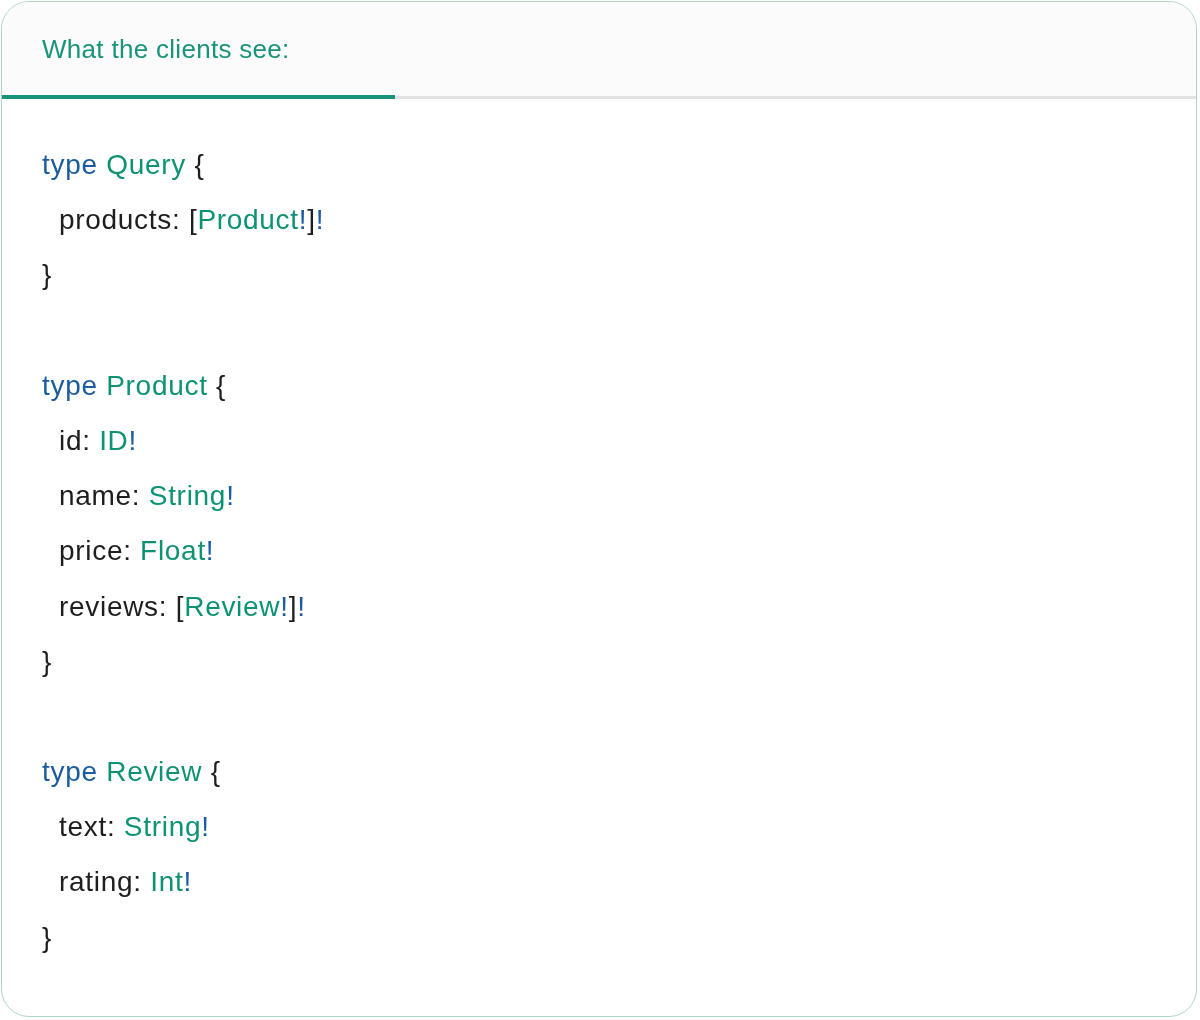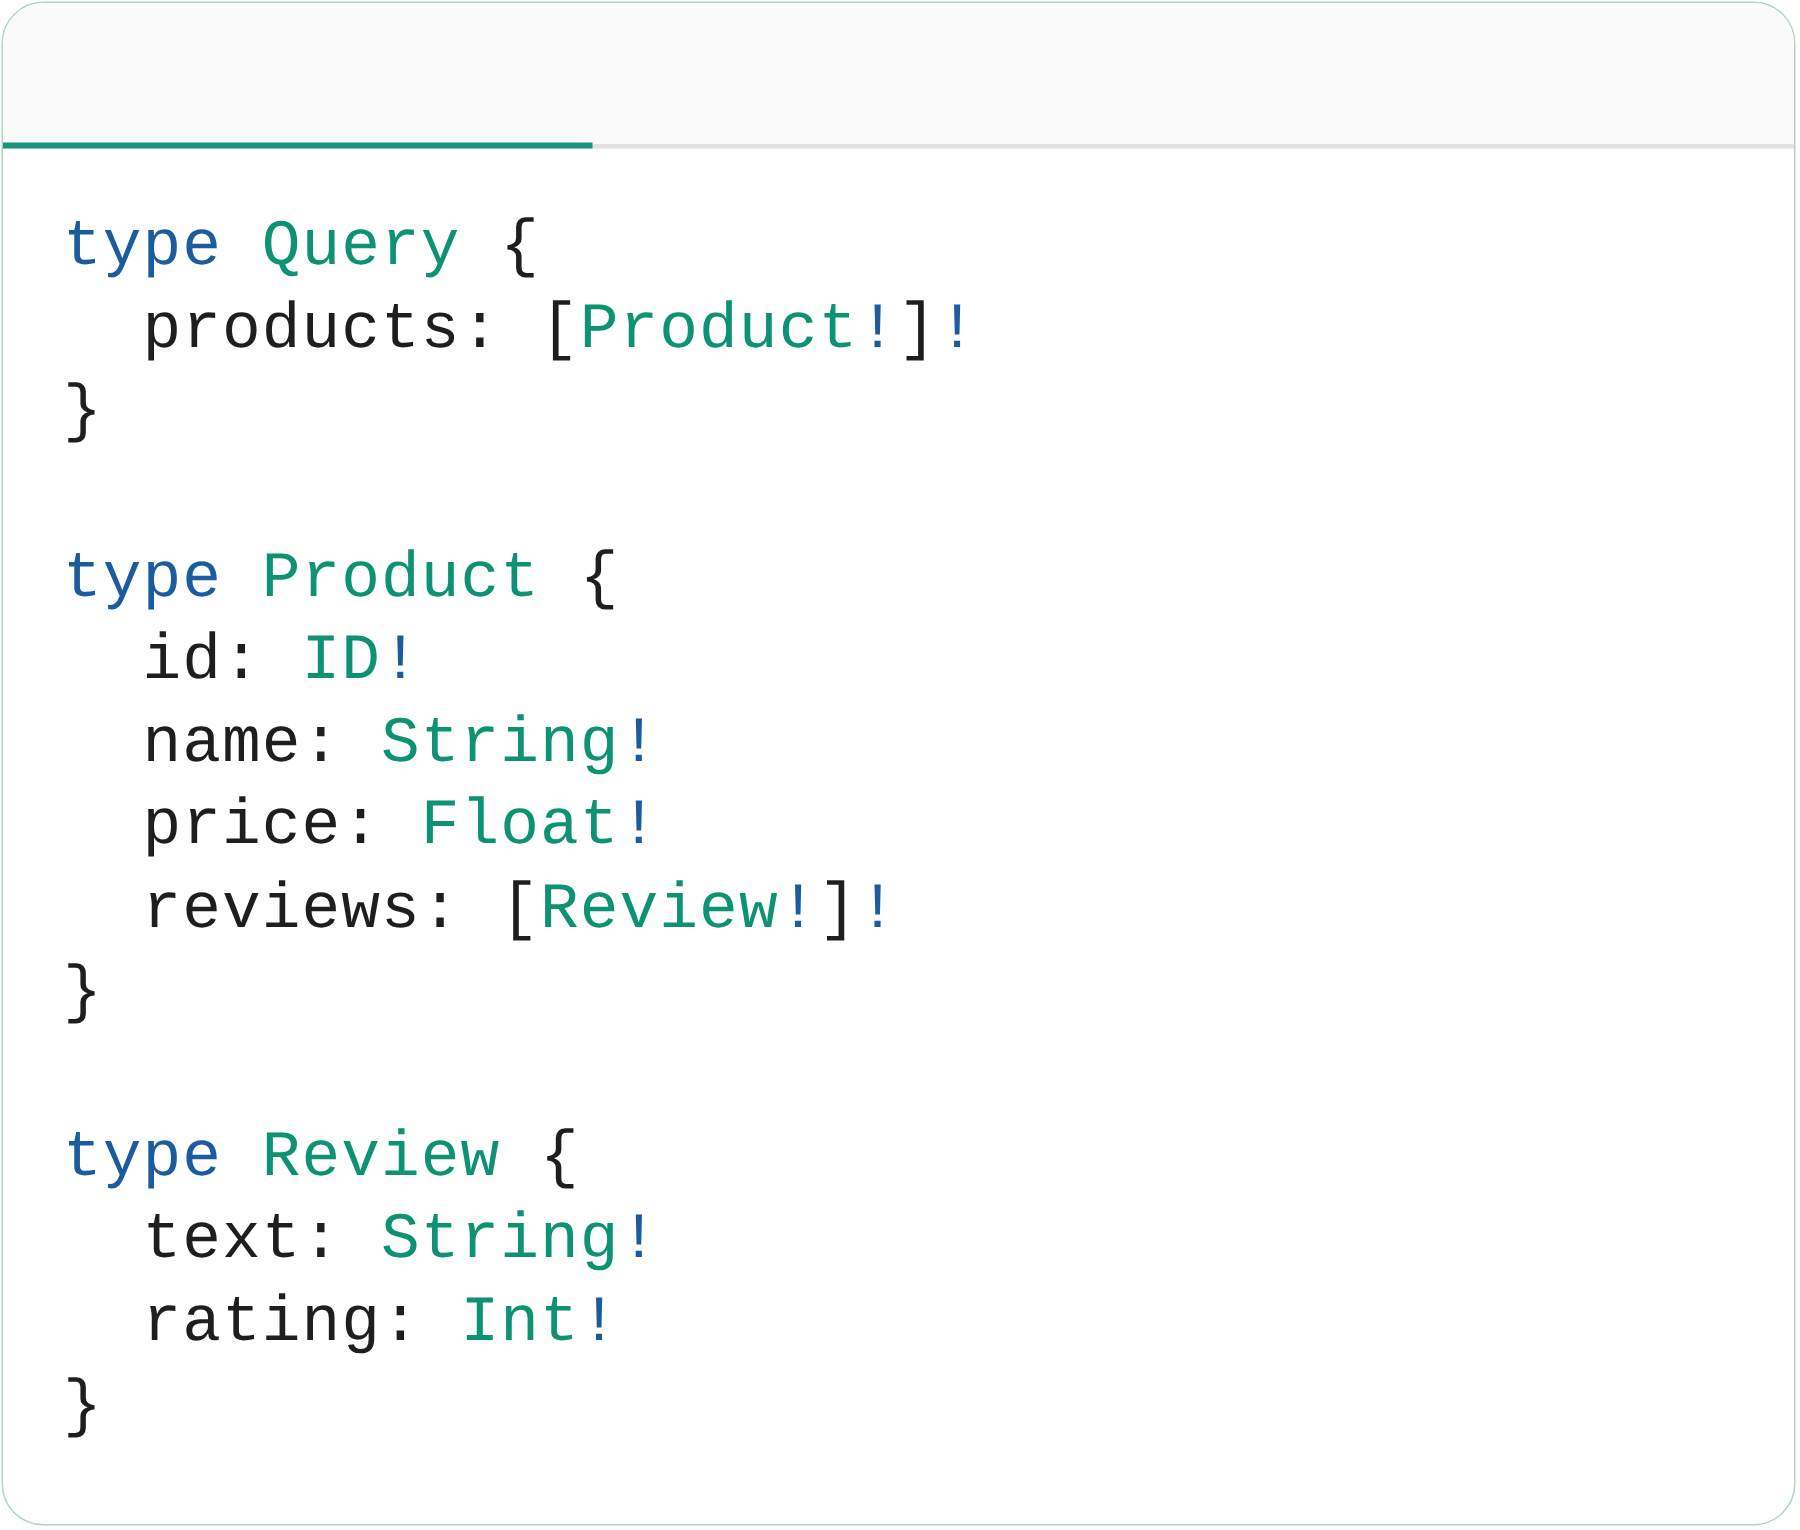--- a/index.html
+++ b/index.html
@@ -50,35 +50,38 @@
     cursor: pointer;
   }
   .tab-label {
     color: var(--tab-teal, #17947a);
     font-size: 26px;
     font-weight: 500;
     letter-spacing: 0.3px;
   }
   .code {
     padding: 38px 20px 0 40px;
-    font-family: Liberation Mono, monospace;
-    font-size: 43px;
+    font-family: Liberation Sans, sans-serif;
+    font-size: 28px;
     line-height: 55.2px;
     letter-spacing: 0.7px;
     color: var(--text, #1e1e1e);
     white-space: pre;
   }
   .line { height: 55.2px; }
   .tok-kw   { color: var(--blue, #1a5c9e); }
   .tok-type { color: var(--teal, #0d9373); }
   .tok-bang { color: var(--blue, #1a5c9e); }
   .tok-plain{ color: var(--text, #1e1e1e); }
 </style>
 </head>
 <body>
 
 <div class="card">
   <div class="header">
+    <div class="tab">
+      <span class="tab-label">What the clients see:</span>
+    </div>
     <div class="divider"></div>
     <div class="indicator"></div>
   </div>
   <div class="code"><div class="line"><span class="tok-kw">type</span><span class="tok-plain"> </span><span class="tok-type">Query</span><span class="tok-plain"> {</span></div><div class="line"><span class="tok-plain">  products: [</span><span class="tok-type">Product</span><span class="tok-bang">!</span><span class="tok-plain">]</span><span class="tok-bang">!</span></div><div class="line"><span class="tok-plain">}</span></div><div class="line">&nbsp;</div><div class="line"><span class="tok-kw">type</span><span class="tok-plain"> </span><span class="tok-type">Product</span><span class="tok-plain"> {</span></div><div class="line"><span class="tok-plain">  id: </span><span class="tok-type">ID</span><span class="tok-bang">!</span></div><div class="line"><span class="tok-plain">  name: </span><span class="tok-type">String</span><span class="tok-bang">!</span></div><div class="line"><span class="tok-plain">  price: </span><span class="tok-type">Float</span><span class="tok-bang">!</span></div><div class="line"><span class="tok-plain">  reviews: [</span><span class="tok-type">Review</span><span class="tok-bang">!</span><span class="tok-plain">]</span><span class="tok-bang">!</span></div><div class="line"><span class="tok-plain">}</span></div><div class="line">&nbsp;</div><div class="line"><span class="tok-kw">type</span><span class="tok-plain"> </span><span class="tok-type">Review</span><span class="tok-plain"> {</span></div><div class="line"><span class="tok-plain">  text: </span><span class="tok-type">String</span><span class="tok-bang">!</span></div><div class="line"><span class="tok-plain">  rating: </span><span class="tok-type">Int</span><span class="tok-bang">!</span></div><div class="line"><span class="tok-plain">}</span></div></div>
 </div>
 
 </body></html>

